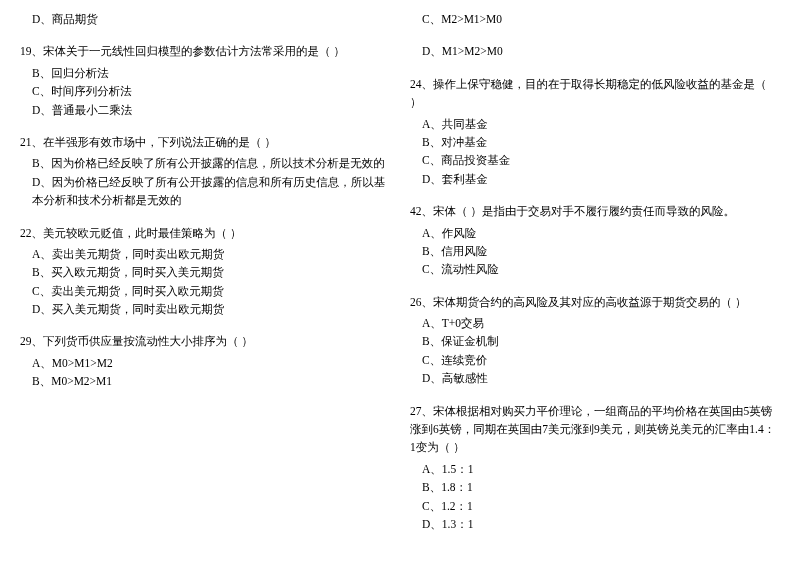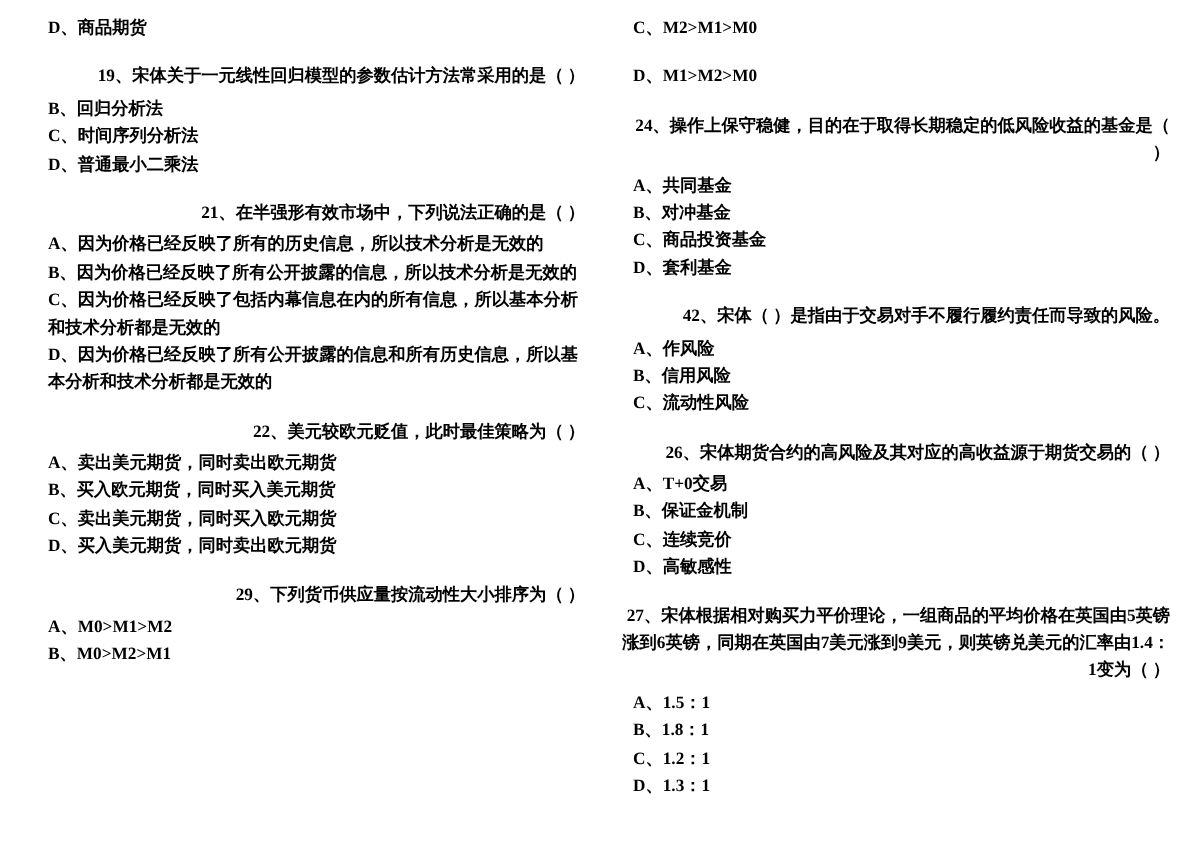--- a/index.html
+++ b/index.html
@@ -26,27 +26,25 @@
       gap: 20px;
     }
     .column {
       flex: 1;
       display: flex;
       flex-direction: column;
       gap: 6px;
     }
     .question-block {
       margin-bottom: 8px;
-      font-weight: bold;
     }
     .question-title {
       font-size: 11.5px;
       line-height: 1.6;
       margin-bottom: 3px;
-      text-align: right;
     }
     .option {
       font-size: 11.5px;
       line-height: 1.6;
       padding-left: 12px;
     }
   </style>
 </head>
 <body>
 
@@ -62,23 +60,21 @@
       <div class="question-block">
         <div class="question-title">19、宋体关于一元线性回归模型的参数估计方法常采用的是（    ）</div>
         <div class="option">B、回归分析法</div>
         <div class="option">C、时间序列分析法</div>
         <div class="option">D、普通最小二乘法</div>
       </div>
 
 
       <div class="question-block">
         <div class="question-title">21、在半强形有效市场中，下列说法正确的是（    ）</div>
-        <div class="option">A、因为价格已经反映了所有的历史信息，所以技术分析是无效的</div>
         <div class="option">B、因为价格已经反映了所有公开披露的信息，所以技术分析是无效的</div>
-        <div class="option" style="padding-left:12px;">C、因为价格已经反映了包括内幕信息在内的所有信息，所以基本分析和技术分析都是无效的</div>
         <div class="option" style="padding-left:12px;">D、因为价格已经反映了所有公开披露的信息和所有历史信息，所以基本分析和技术分析都是无效的</div>
       </div>
 
       <div class="question-block">
         <div class="question-title">22、美元较欧元贬值，此时最佳策略为（    ）</div>
         <div class="option">A、卖出美元期货，同时卖出欧元期货</div>
         <div class="option">B、买入欧元期货，同时买入美元期货</div>
         <div class="option">C、卖出美元期货，同时买入欧元期货</div>
         <div class="option">D、买入美元期货，同时卖出欧元期货</div>
       </div>

